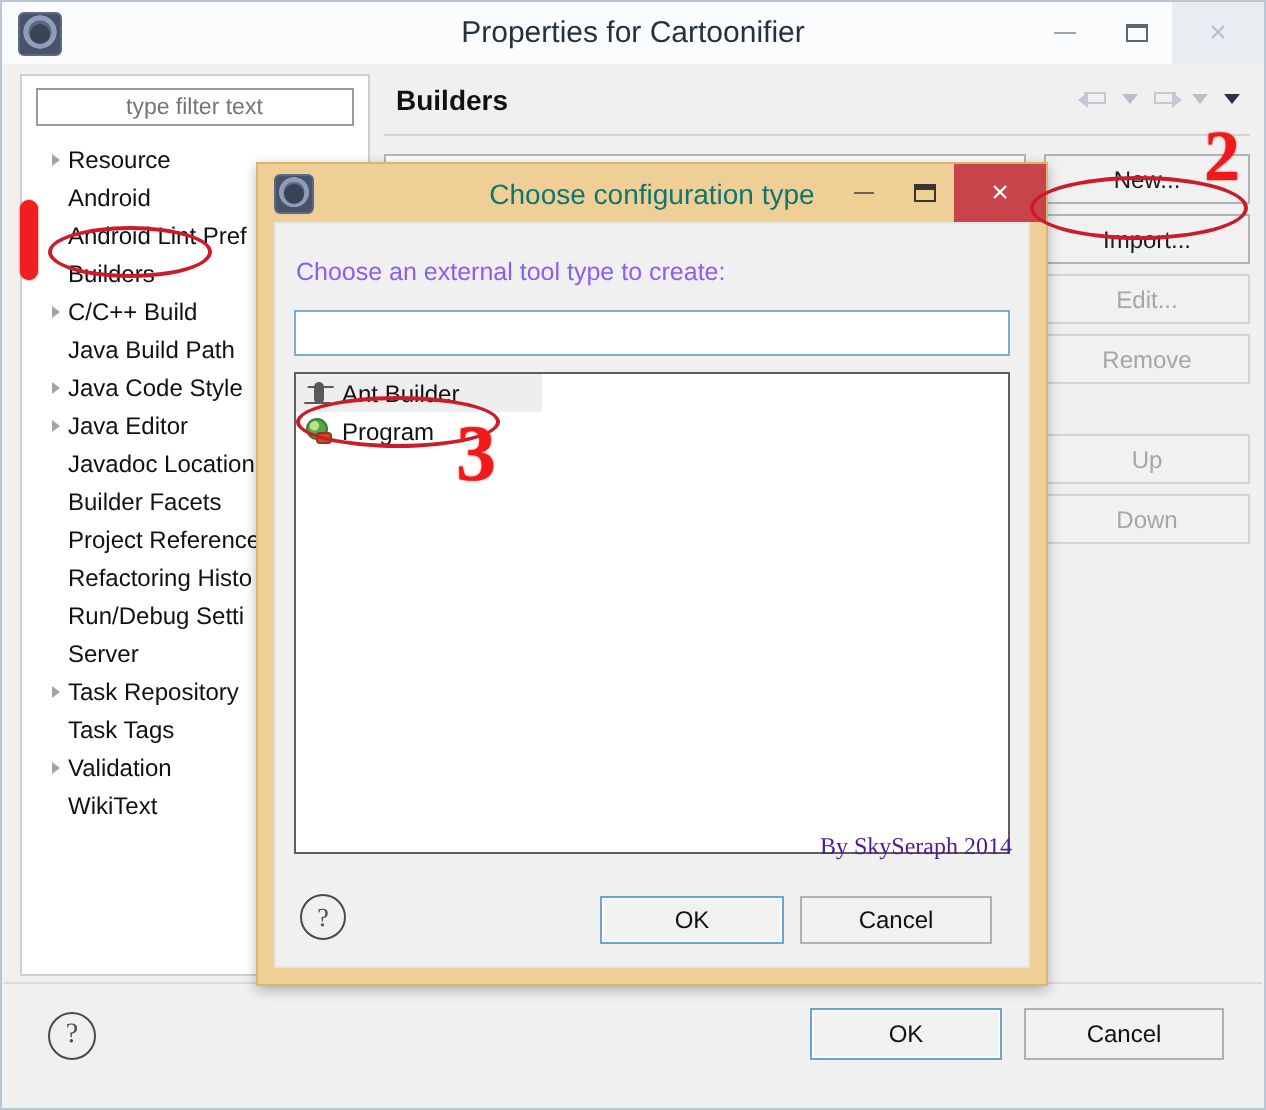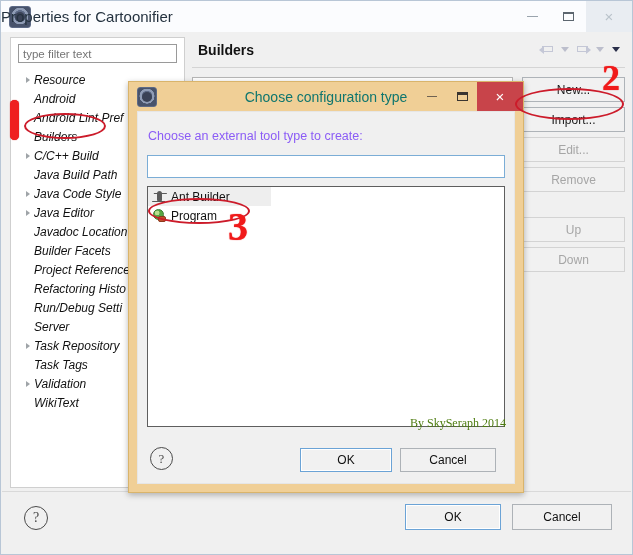--- a/index.html
+++ b/index.html
@@ -28,21 +28,21 @@
     background:radial-gradient(circle at 50% 45%, #5d6a86 0 38%, #8f9cb5 40% 55%, #48536b 57% 100%);
     border:1px solid #5d6a86;
     position:relative;box-sizing:border-box;
     flex:0 0 auto;
   }
   .title-icon:after{
     content:"";position:absolute;left:5px;top:5px;width:10px;height:10px;border-radius:50%;
     background:#3a4256;
   }
   .title-text{
-    position:absolute;left:0;right:0;
+    position:absolute;left:0;right:0;text-align:center;
     font-size:15px;color:#24323f;font-family:"Liberation Sans",sans-serif;
     pointer-events:none;
   }
   .winbtns{position:absolute;right:0;top:0;height:31px;display:flex;}
   .winbtn{
     width:36px;height:31px;display:flex;align-items:center;justify-content:center;
     font-size:13px;color:#9aa4ad;background:#fbfcfe;
   }
   .winbtn.close{width:46px;background:#e9edf2;color:#ffffff;}
   .winbtn .glyph-min{display:block;width:11px;height:1px;background:#9aa4ad;}
@@ -52,28 +52,28 @@
   
   .body-area{position:absolute;left:1px;top:31px;right:1px;bottom:62px;background:#f0f0f0;}
 
   .sidebar{
     position:absolute;left:8px;top:5px;width:175px;bottom:4px;
     background:#ffffff;border:1px solid #cfcfcf;box-sizing:border-box;
   }
   .filterbox{
     margin:6px 7px 0 7px;height:19px;
     border:1px solid #9a9a9a;background:#ffffff;
-    display:flex;align-items:center;box-sizing:border-box;
+    display:flex;align-items:center;box-sizing:border-box;padding-left:40px;
   }
   .filterbox input{
     border:0;outline:0;width:100%;height:100%;
     font-family:"Liberation Sans",sans-serif;font-size:11.5px;
     color:#7c7c7c;padding:0 4px;background:transparent;
   }
-  .tree{margin-top:7px;font-style:italic;}
+  .tree{margin-top:7px;}
   .tree-item{
     height:19px;display:flex;align-items:center;
     padding-left:10px;font-size:12px;color:#111;white-space:nowrap;
   }
   .arrow{
     width:13px;flex:0 0 13px;display:flex;align-items:center;justify-content:center;
   }
   .arrow i{
     display:block;width:0;height:0;
     border-left:4px solid #9fa4a8;
@@ -202,21 +202,21 @@
     content:"";position:absolute;left:1px;top:1px;width:11px;height:11px;border-radius:50%;
     background:radial-gradient(circle at 35% 32%, #b9e08f 0 26%, #5aa544 30% 70%, #2f6f26 75% 100%);
     border:1px solid #3d7a31;box-sizing:border-box;
   }
   .ic-prog:after{
     content:"";position:absolute;left:6px;top:8px;width:8px;height:6px;border-radius:2px;
     background:#c0512c;border:1px solid #8c3a1e;box-sizing:border-box;
   }
   .watermark{
     position:absolute;right:8px;bottom:52px;
-    color:#4d7c0f;font-size:12px;font-family:"Liberation Serif",serif;
+    color:#4c1d95;font-size:12px;font-family:"Liberation Serif",serif;
   }
   .dlg-help{
     position:absolute;left:12px;bottom:13px;width:21px;height:21px;border-radius:50%;
     border:1.6px solid #4a4a4a;color:#4a4a4a;
     display:flex;align-items:center;justify-content:center;font-size:13px;
     font-family:"Liberation Serif",serif;
   }
   .dlg-ok{
     position:absolute;right:122px;bottom:11px;width:92px;height:24px;
     background:#f1f1f1;border:1px solid #6ba3d6;box-shadow:inset 0 0 0 1px #ffffff;

